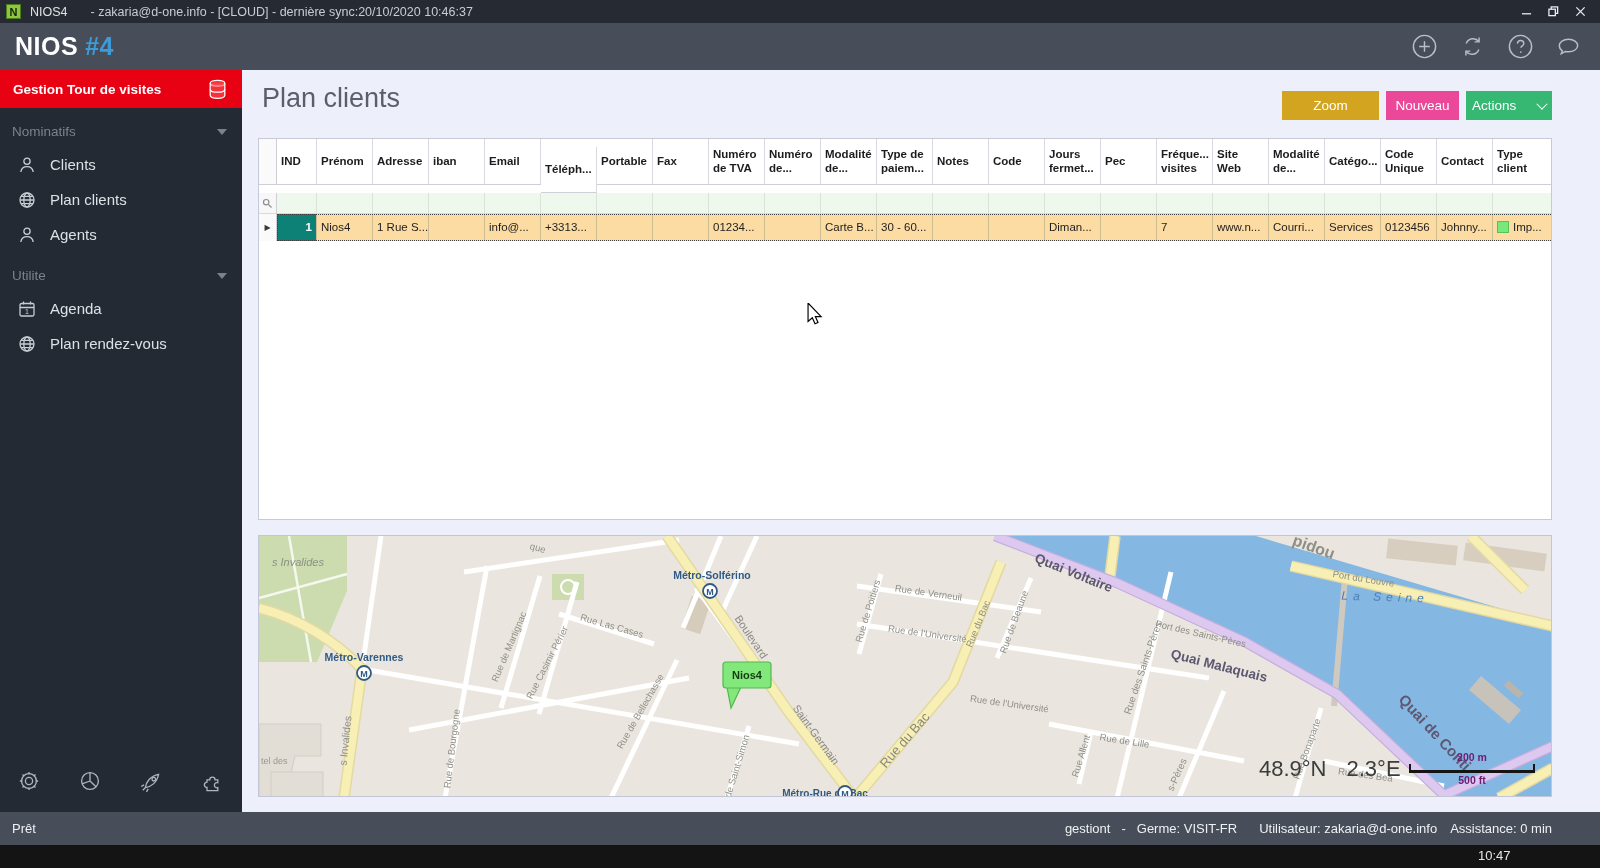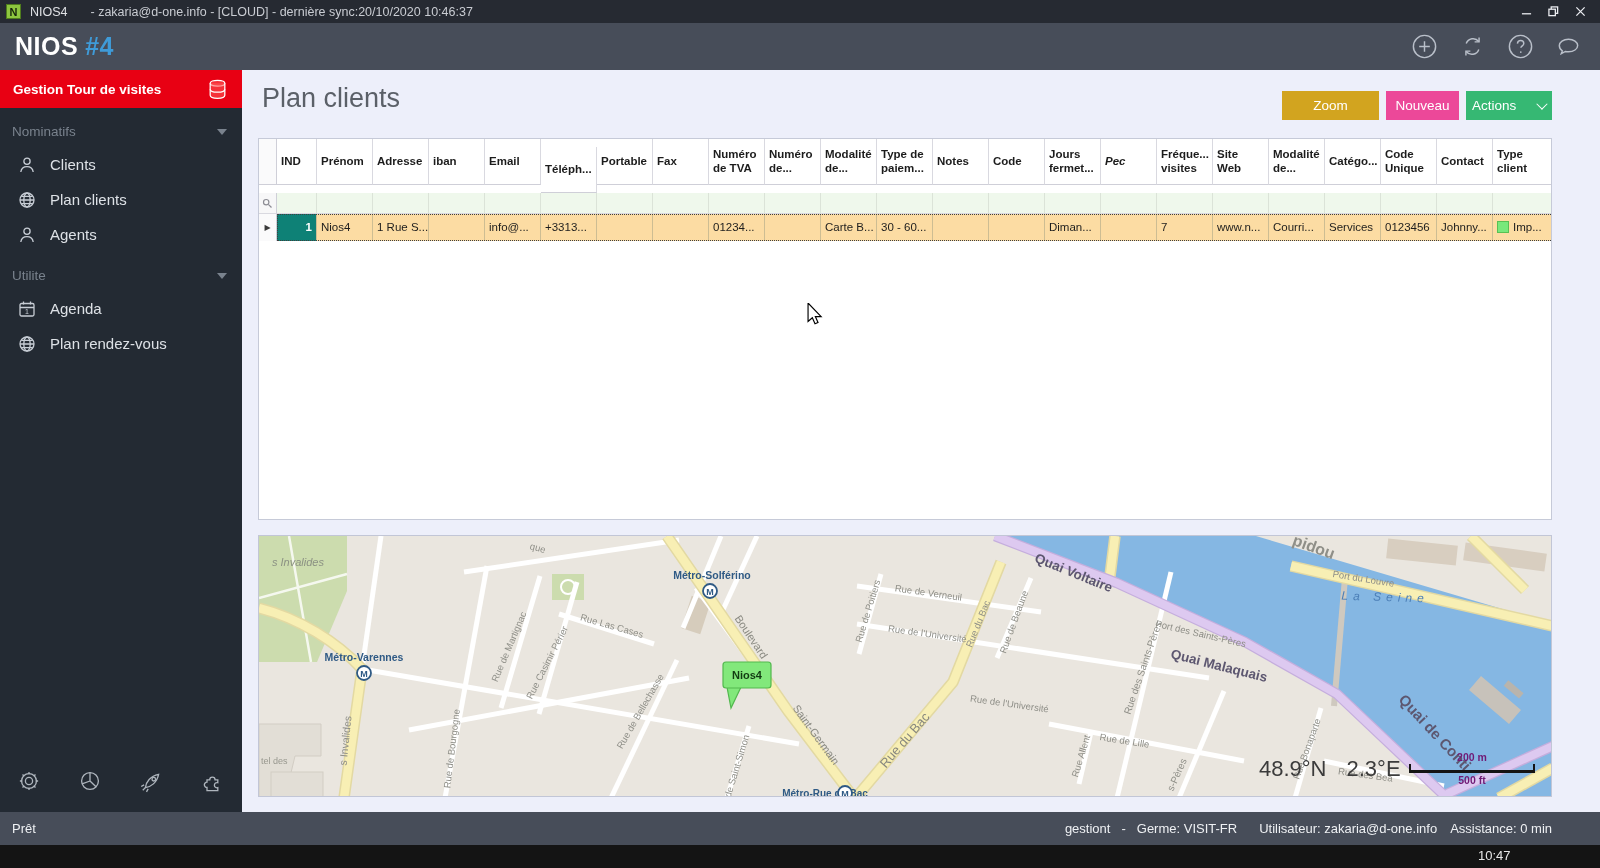--- a/index.html
+++ b/index.html
@@ -279,21 +279,21 @@
           <div class="th" style="width: 56px;">Numéro
 de...</div>
           <div class="th" style="width: 56px;">Modalité
 de...</div>
           <div class="th" style="width: 56px;">Type de
 paiem...</div>
           <div class="th" style="width: 56px;">Notes</div>
           <div class="th" style="width: 56px;">Code</div>
           <div class="th" style="width: 56px;">Jours
 fermet...</div>
-          <div class="th" style="width: 56px; font-style: italic;">Pec</div>
+          <div class="th" style="width: 56px;">Pec</div>
           <div class="th" style="width: 56px;">Fréque...
 visites</div>
           <div class="th" style="width: 56px;">Site
 Web</div>
           <div class="th" style="width: 56px;">Modalité
 de...</div>
           <div class="th" style="width: 56px;">Catégo...</div>
           <div class="th" style="width: 56px;">Code
 Unique</div>
           <div class="th" style="width: 56px;">Contact</div>

